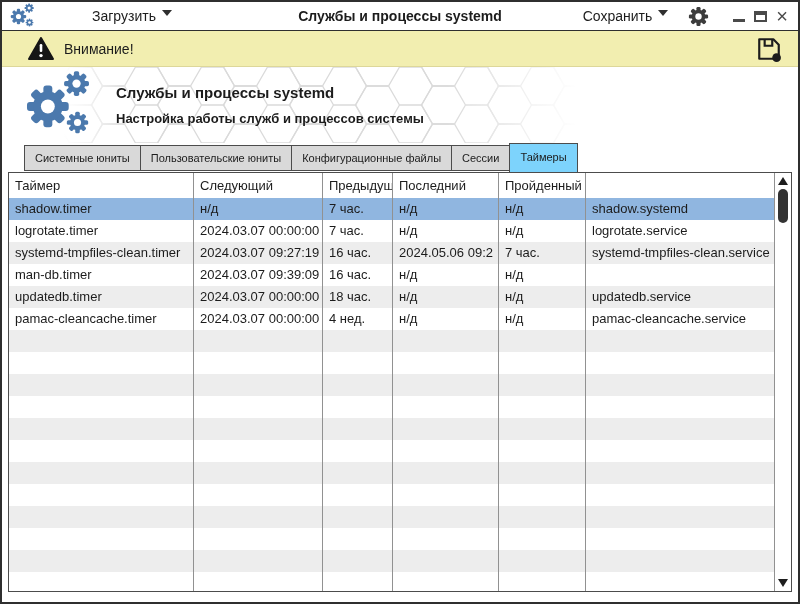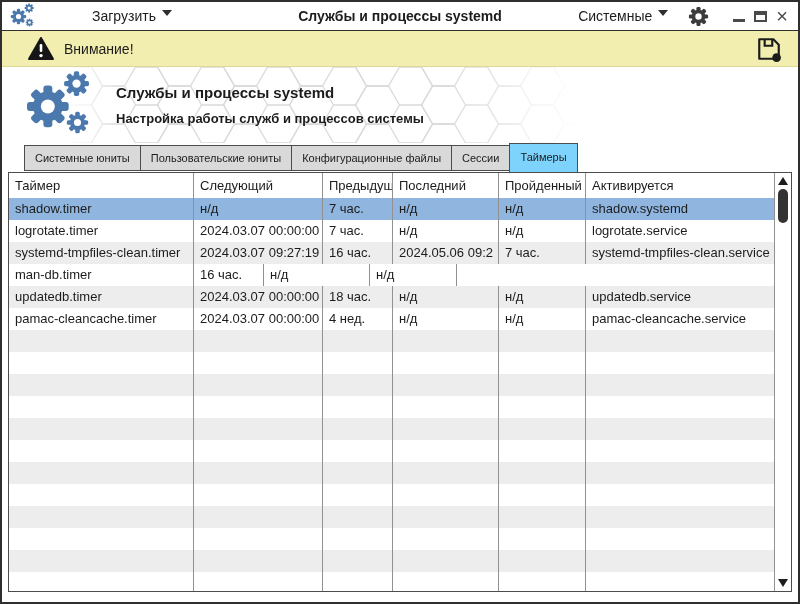--- a/index.html
+++ b/index.html
@@ -167,21 +167,21 @@
     <svg class="winicon" viewBox="0 0 72 72">
       <use href="#gears-logo" fill="#4b79ad"></use>
     </svg>
     <div class="menu-btn">
       <span>Загрузить</span>
       <span class="caret"></span>
     </div>
   </div>
   <div class="tb-right">
     <div class="menu-btn">
-      <span>Системные</span>
+      <span>Сохранить</span>
       <span class="caret"></span>
     </div>
     <svg class="gearbtn" viewBox="-23 -23 46 46">
       <use href="#gear" x="-23" y="-23" width="46" height="46" fill="#3c3c3c"></use>
     </svg>
     <div class="wbtns">
       <div class="btn-min"></div>
       <div class="btn-max"></div>
       <div class="btn-close">×</div>
     </div>
@@ -228,21 +228,20 @@
 </div>
 
 <div class="panel">
   <div class="gridarea">
     <div class="thead">
         <div class="cell col0">Таймер</div>
         <div class="cell col1">Следующий</div>
         <div class="cell col2">Предыдущий</div>
         <div class="cell col3">Последний</div>
         <div class="cell col4">Пройденный</div>
-        <div class="cell col5">Активируется</div>
       </div>
     <div>
         <div class="trow selected">
           <div class="cell col0">shadow.timer</div>
           <div class="cell col1">н/д</div>
           <div class="cell col2">7 час.</div>
           <div class="cell col3">н/д</div>
           <div class="cell col4">н/д</div>
           <div class="cell col5">shadow.systemd</div>
         </div>
@@ -257,20 +256,21 @@
         <div class="trow striped">
           <div class="cell col0">systemd-tmpfiles-clean.timer</div>
           <div class="cell col1">2024.03.07 09:27:19</div>
           <div class="cell col2">16 час.</div>
           <div class="cell col3">2024.05.06 09:2</div>
           <div class="cell col4">7 час.</div>
           <div class="cell col5">systemd-tmpfiles-clean.service</div>
         </div>
         <div class="trow">
           <div class="cell col0">man-db.timer</div>
+          <div class="cell col1">2024.03.07 09:39:09</div>
           <div class="cell col2">16 час.</div>
           <div class="cell col3">н/д</div>
           <div class="cell col4">н/д</div>
         </div>
         <div class="trow striped">
           <div class="cell col0">updatedb.timer</div>
           <div class="cell col1">2024.03.07 00:00:00</div>
           <div class="cell col2">18 час.</div>
           <div class="cell col3">н/д</div>
           <div class="cell col4">н/д</div>

